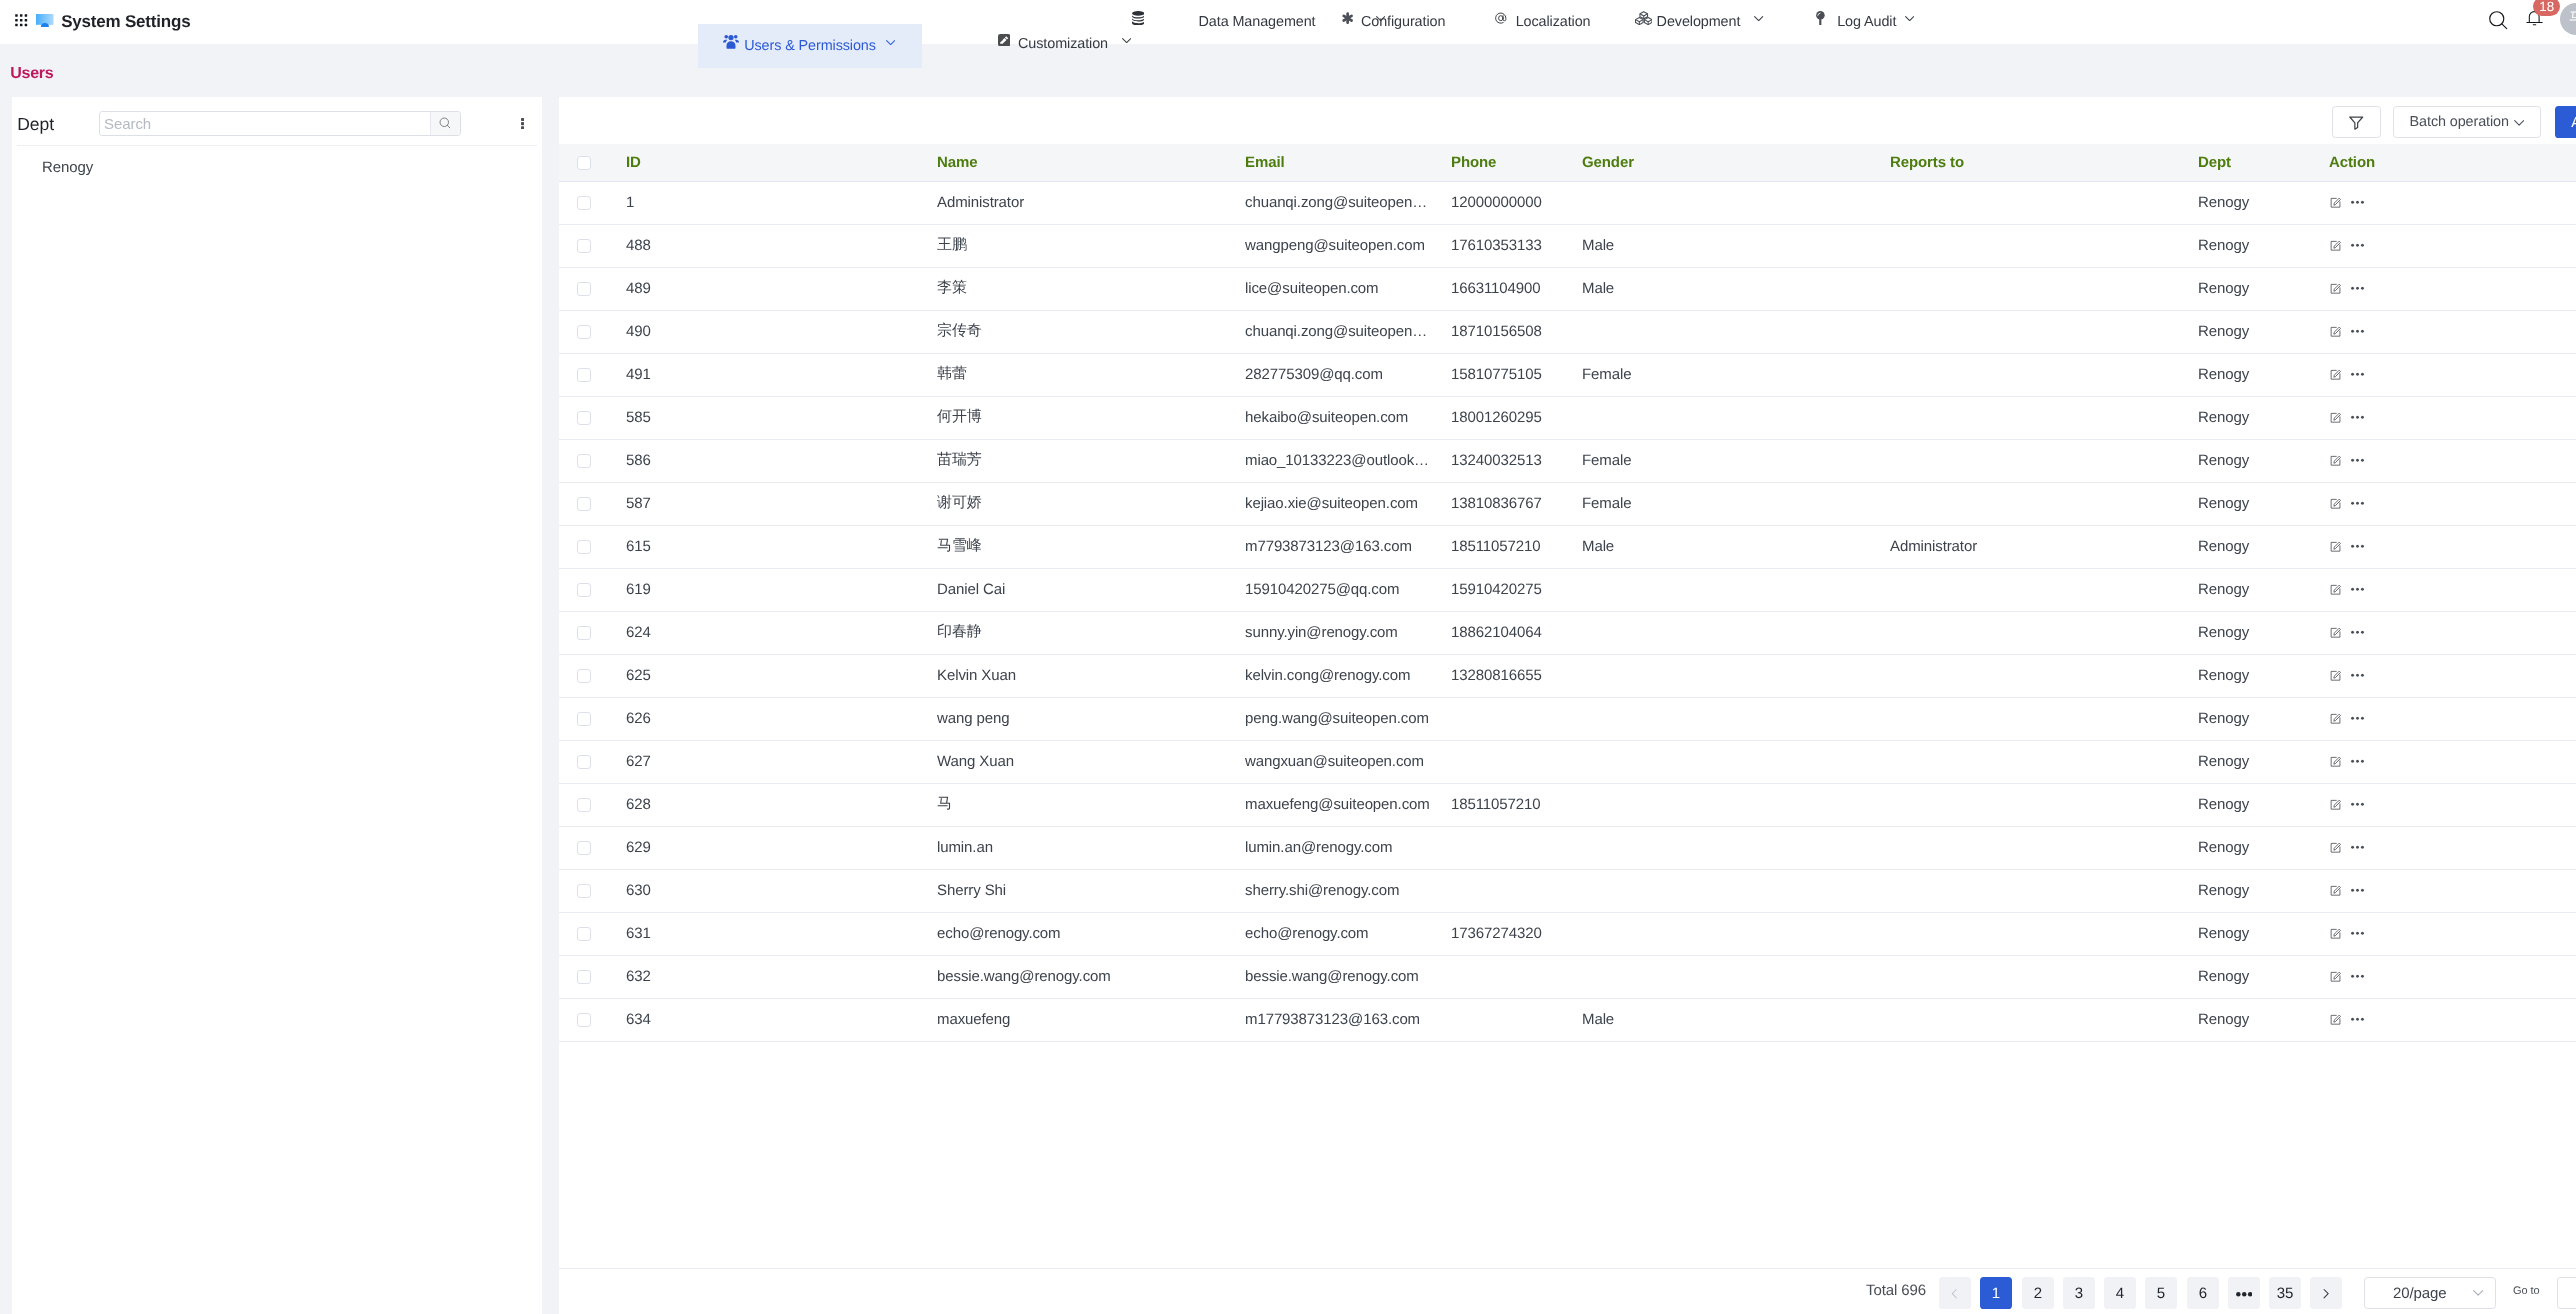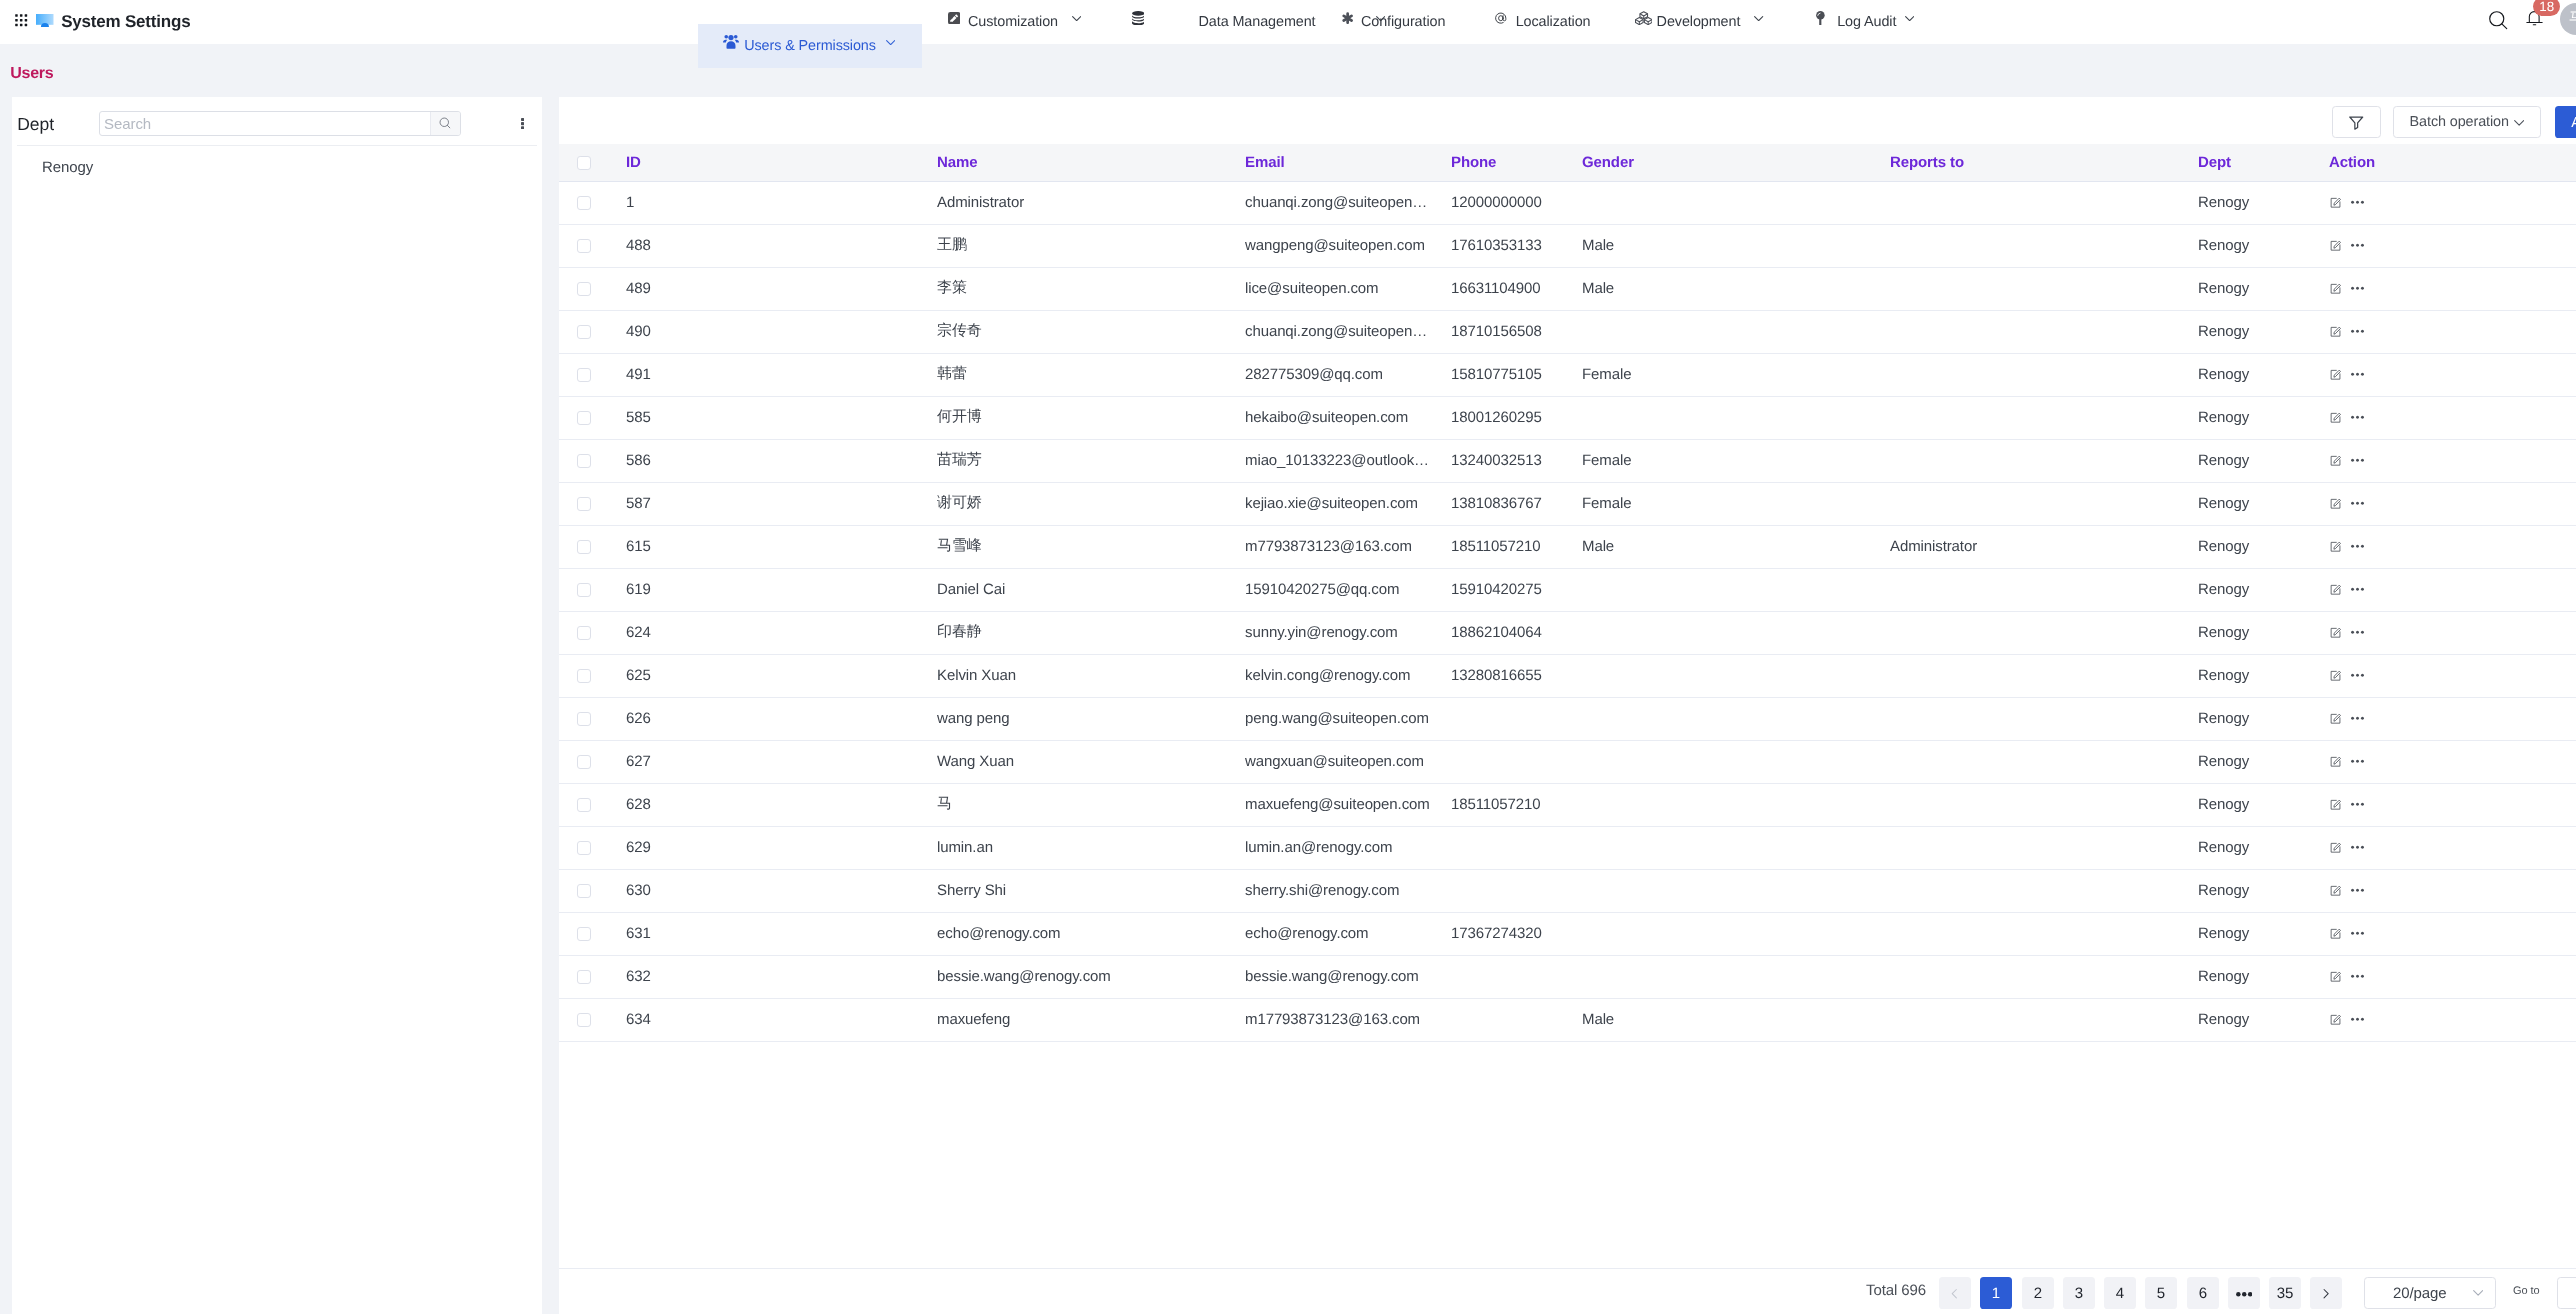--- a/index.html
+++ b/index.html
@@ -45,21 +45,21 @@
 
 #main-panel{position:absolute;left:559px;top:97px;width:2069px;height:1218px;background:#fff;}
 #main-toolbar{position:relative;height:47px;}
 #filter-btn{position:absolute;left:1773px;top:9.3px;width:49px;height:32px;border:0.5px solid #dfe1e8;border-radius:3.6px;display:flex;align-items:center;justify-content:center;cursor:pointer;background:#fff;}
 #batch-btn{position:absolute;left:1834px;top:9.3px;width:148px;height:32px;border:0.5px solid #dfe1e8;border-radius:3.6px;display:flex;align-items:center;justify-content:center;font-size:14.4px;letter-spacing:-0.1px;color:#4a4f57;cursor:pointer;background:#fff;white-space:nowrap;}
 #batch-caret{margin-left:5.2px;display:inline-flex;align-items:center;position:relative;top:0.5px;}
 #add-btn{position:absolute;left:1996px;top:9.3px;width:58px;height:32px;border-radius:3.6px;background:#2c5cd5;color:#fff;font-size:14.4px;letter-spacing:-0.1px;display:flex;align-items:center;justify-content:center;cursor:pointer;border:0;font-family:inherit;}
 
 
 #tbl{width:2064px;border-collapse:collapse;table-layout:fixed;}
-#tbl th{background:#f5f6f8;border-bottom:0.5px solid #e2e6f0;height:37px;font-size:15px;font-weight:700;letter-spacing:-0.1px;color:#6d28d9;text-align:left;padding:5.2px 0 4.6px 0;vertical-align:middle;}
+#tbl th{background:#f5f6f8;border-bottom:0.5px solid #e2e6f0;height:37px;font-size:15px;font-weight:700;letter-spacing:-0.1px;color:#4d7c0f;text-align:left;padding:5.2px 0 4.6px 0;vertical-align:middle;}
 #tbl td{height:43px;font-size:15px;letter-spacing:-0.1px;color:#3d434c;text-align:left;padding:0;border-bottom:0.5px solid #e9ecf3;vertical-align:middle;white-space:nowrap;overflow:hidden;}
 
 .cbx{width:14.4px;height:14.4px;border:1px solid #dde0e9;border-radius:3.1px;background:#fff;display:inline-block;cursor:pointer;vertical-align:middle;}
 .col-cb{width:67px;padding-left:18px!important;}
 .col-id{width:311px;}
 .col-name{width:308px;}
 .col-email{width:206px;}
 .col-phone{width:131px;}
 .col-gender{width:308px;}
 .col-reports{width:308px;}
@@ -127,21 +127,21 @@
               <path d="M6.8 22.6c0-5 3.7-8.5 8.7-8.5s8.7 3.5 8.7 8.5v4.6a1.5 1.5 0 0 1-1.5 1.5H8.3a1.5 1.5 0 0 1-1.5-1.5z"></path>
             </svg>
           </span>
           <span>Users &amp; Permissions</span>
           <span class="tab-caret" style="margin-left: 10.3px; width: 9.3px; height: 5.2px;">
             <svg viewBox="0 0 18 10" width="9.3" height="5.2" fill="none" stroke="#3262d6" stroke-width="2.1" stroke-linecap="round" stroke-linejoin="round">
               <polyline points="1.2,1.2 9,9 16.8,1.2"></polyline>
             </svg>
           </span>
         </div>
-        <div class="tab" style="left: 922px; padding-left: 26px;">
+        <div class="tab" style="left: 972px; padding-left: 26px; margin-top: 22px;">
           <span class="tab-icon" style="width: 12.4px; margin-right: 7.7px; height: 12.4px;">
             <svg viewBox="0 0 24 24" width="12.4" height="12.4">
               <rect x="0" y="0" width="24" height="24" rx="4.6" fill="#4b4c50"></rect>
               <path d="M15.9 4.3l3.8 3.8-2.4 2.4-3.8-3.8z" fill="#fff"></path>
               <path d="M12.6 7.6l3.8 3.8-8.2 8.2H4.6v-3.8z" fill="#fff"></path>
               <path d="M6.4 17.3l1.2 1.2-1.5.5z" fill="#4b4c50"></path>
               <path d="M9.3 10.2l.75.75-3.6 3.6-.75-.75z" fill="#4b4c50" opacity=".55"></path>
             </svg>
           </span>
           <span>Customization</span>

